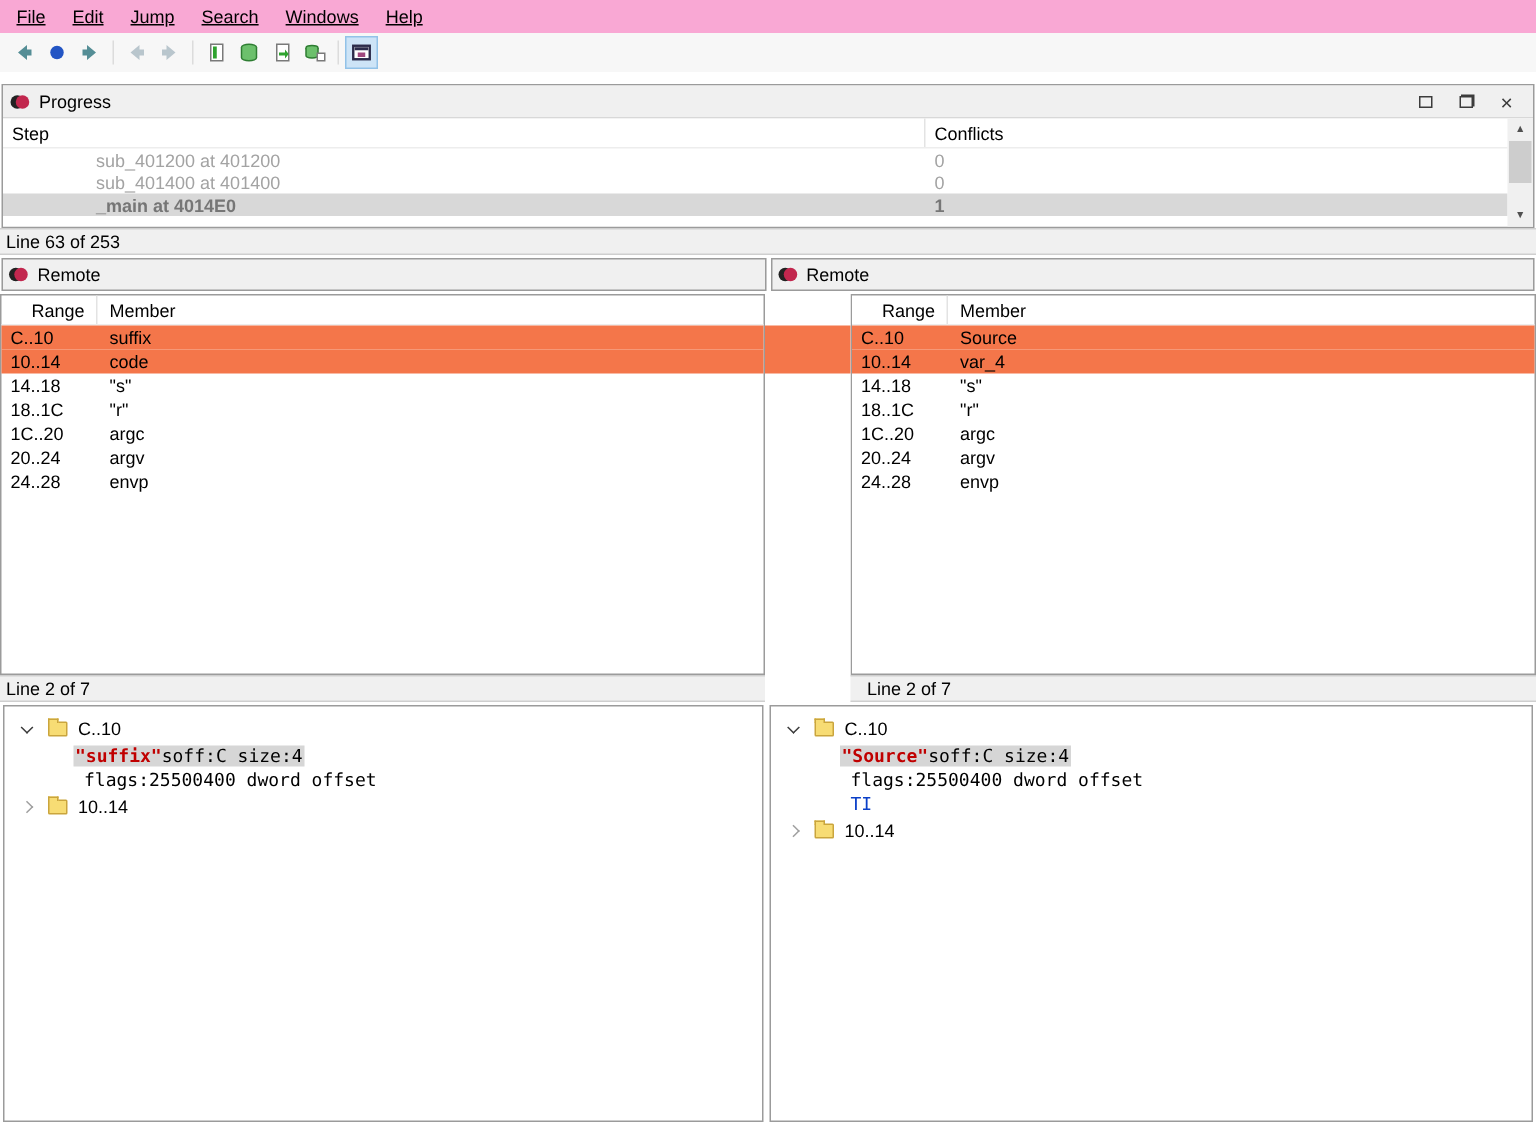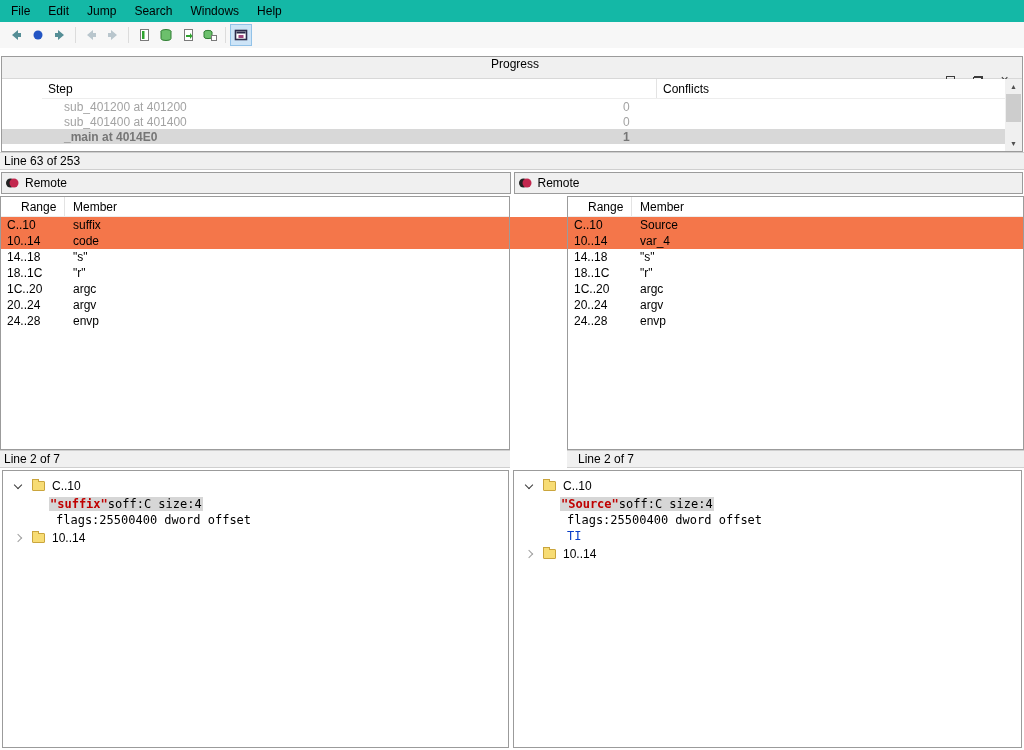--- a/index.html
+++ b/index.html
@@ -6,43 +6,43 @@
   html,body { margin:0; padding:0; }
   body {
     width:1024px; height:750px;
     font-family:"Liberation Sans", sans-serif;
     font-size:12px; color:#000; background:#fff;
     overflow:hidden;
   }
   .app { display:flex; flex-direction:column; height:750px; }
 
   
-  .menubar { height:22px; display:flex; align-items:center; background:#14b8a6; padding-left:2px; flex:0 0 auto; }
+  .menubar { height:22px; display:flex; align-items:center; background:#f9a8d4; padding-left:2px; flex:0 0 auto;text-decoration:underline; }
   .menu-item { padding:3px 9px; cursor:default; }
 
   
   .toolbar { height:26px; display:flex; align-items:center; background:#f7f7f7; padding-left:5px; flex:0 0 auto; }
   .tbtn { width:22px; height:22px; display:flex; align-items:center; justify-content:center; }
   .tbtn.pressed { background:#cde4f7; border:1px solid #92c2e8; }
   .tsep { width:1px; height:16px; background:#dcdcdc; margin:0 4px; }
 
   
   .progress-window { margin:8px 1px 0 1px; border:1px solid #9b9b9b; flex:0 0 auto; background:#fff; }
-  .titlebar { height:22px; background:#f0f0f0; display:flex; align-items:center; padding:0 4px; border-bottom:1px solid #d8d8d8;flex-direction:column; }
+  .titlebar { height:22px; background:#f0f0f0; display:flex; align-items:center; padding:0 4px; border-bottom:1px solid #d8d8d8; }
   .titlebar .title { margin-left:6px; }
   .win-btns { margin-left:auto; display:flex; }
   .win-btn { width:27px; height:18px; display:flex; align-items:center; justify-content:center; color:#3c3c3c; }
   .ic-max { width:9px; height:8px; border:1px solid #3c3c3c; display:block; }
   .ic-restore { position:relative; width:10px; height:9px; display:block; }
   .ic-restore::before { content:""; position:absolute; top:0; right:0; width:7px; height:6px; border:1px solid #3c3c3c; }
   .ic-restore::after  { content:""; position:absolute; bottom:0; left:0; width:7px; height:6px; border:1px solid #3c3c3c; background:#f0f0f0; }
   .ic-close { font-size:14px; line-height:1; }
 
   .ptable { position:relative; height:72px; background:#fff; }
-  .phead { display:flex; height:20px; border-bottom:1px solid #ededed; margin-right:17px;margin-left:40px; }
+  .phead { display:flex; height:20px; border-bottom:1px solid #ededed; margin-right:17px; }
   .phead .c1 { width:615px; padding-left:6px; border-right:1px solid #e3e3e3; display:flex; align-items:center; }
   .phead .c2 { flex:1; padding-left:6px; display:flex; align-items:center; }
   .prows { position:absolute; top:20px; left:0; right:17px; }
   .prow { display:flex; height:15px; align-items:center; color:#a3a3a3; }
   .prow .c1 { width:615px; padding-left:62px; }
   .prow .c2 { flex:1; padding-left:6px; }
   .prow.selected-row { background:var(--selected-row-gray); color:#767676; font-weight:bold; }
 
   .vscroll { position:absolute; top:0; right:0; bottom:0; width:17px; background:#f0f0f0; }
   .vs-up   { position:absolute; top:0; left:0; right:0; height:15px; display:flex; align-items:center; justify-content:center; font-size:7px; color:#505050; }

